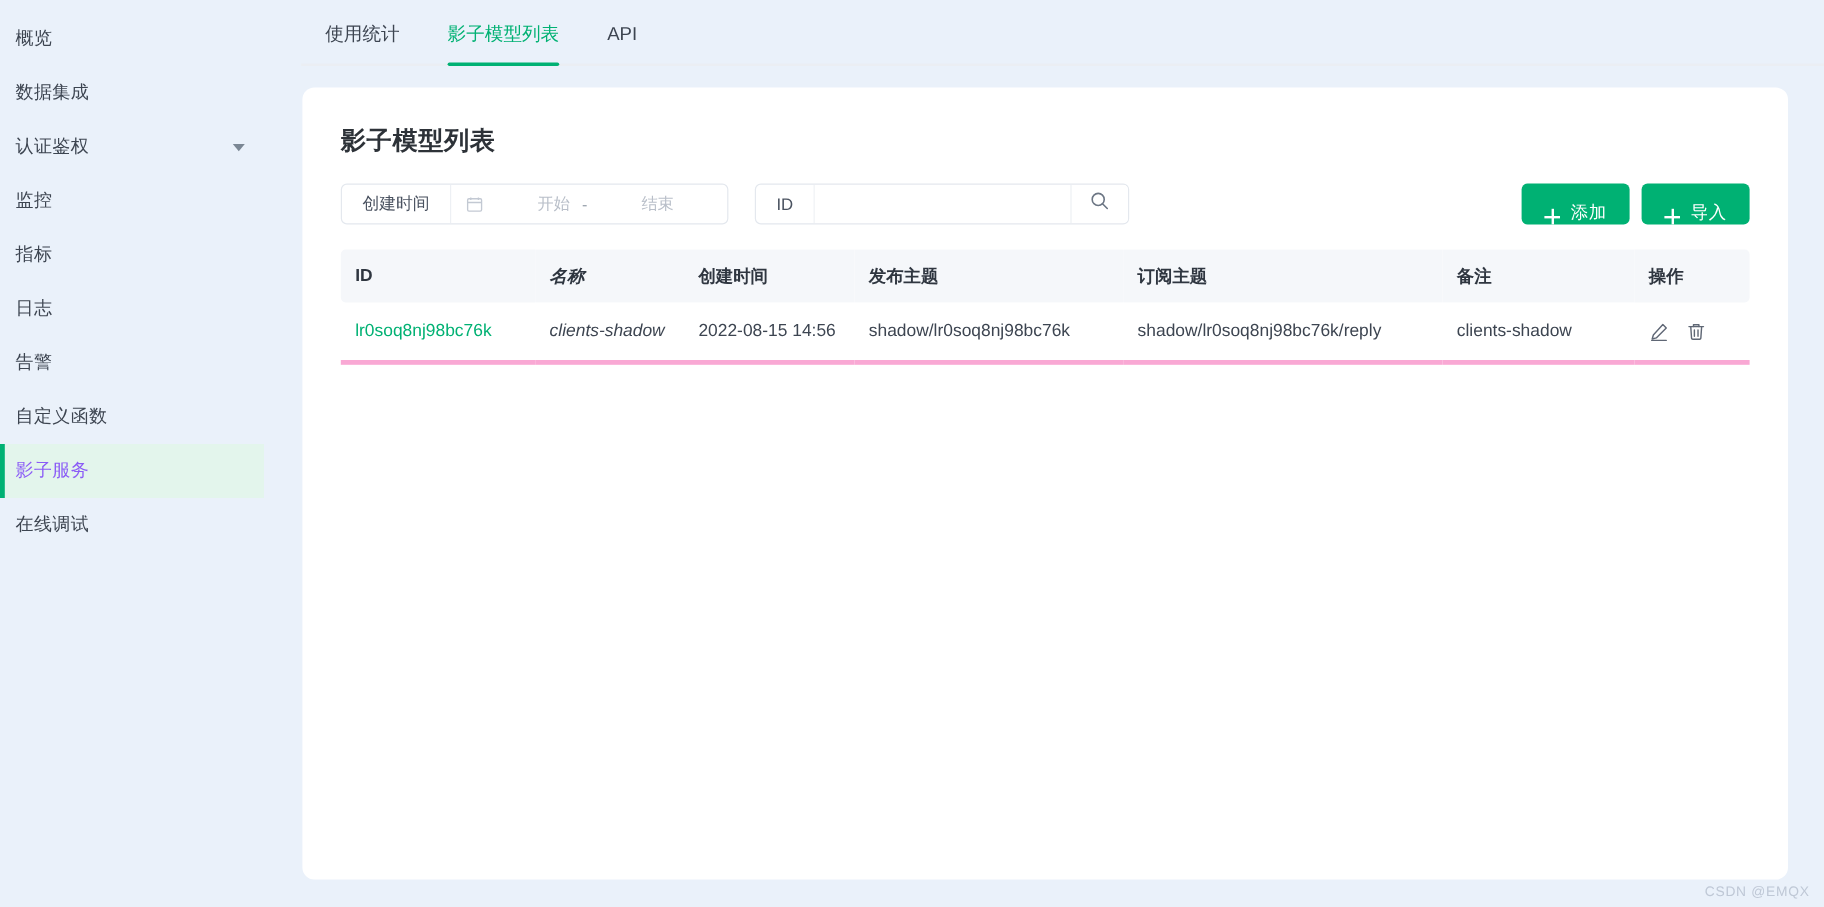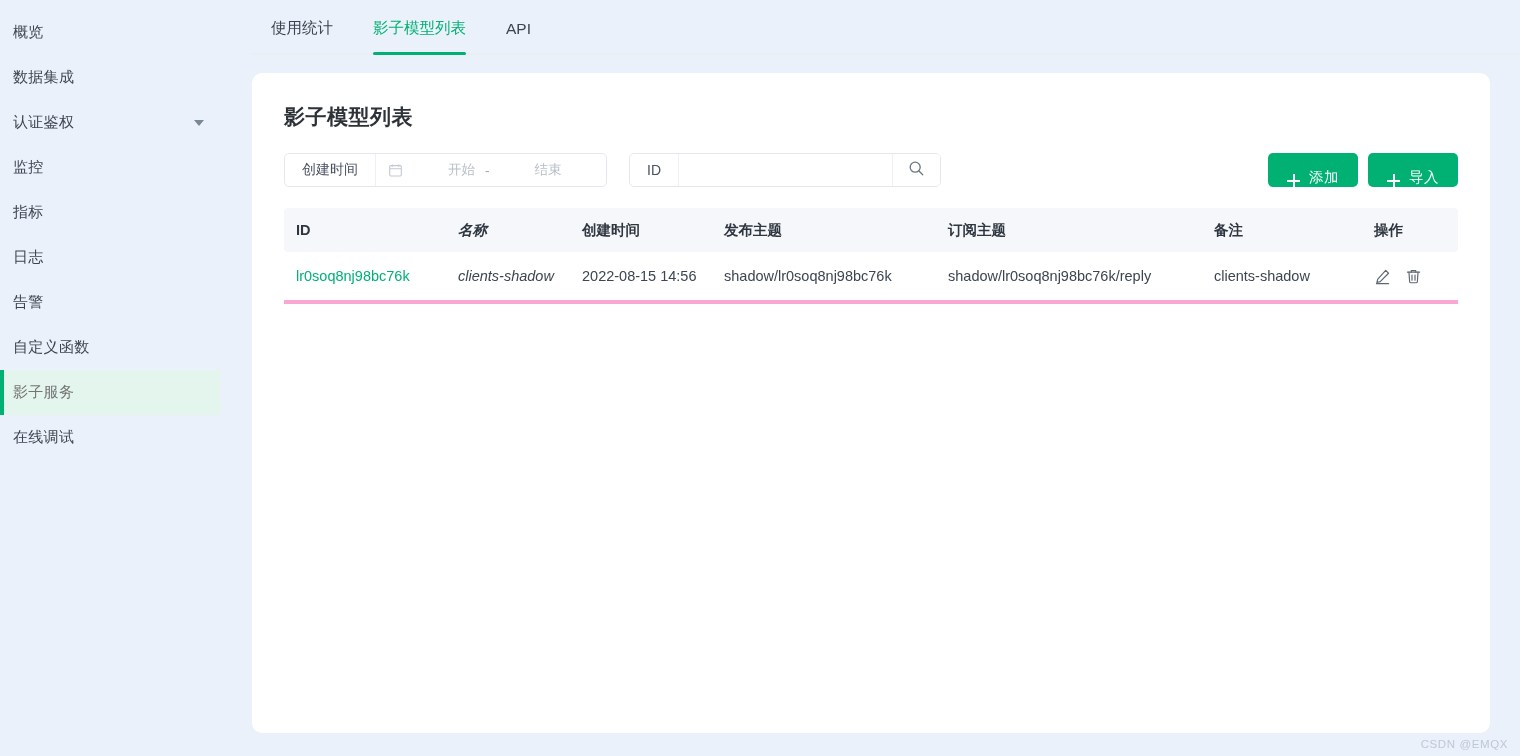--- a/index.html
+++ b/index.html
@@ -53,21 +53,21 @@
     top: 50%;
     transform: translateY(-50%);
     width: 0; height: 0;
     border-left: 5px solid transparent;
     border-right: 5px solid transparent;
     border-top: 6px solid #7b8794;
   }
 
   .nav-item.active {
     background: #E3F5EC;
-    color: #737373;
+    color: #8b5cf6;
   }
   .nav-item.active::before {
     content: "";
     position: absolute;
     left: 0; top: 0; bottom: 0;
     width: 4px;
     background: #00B173;
   }
 
   

